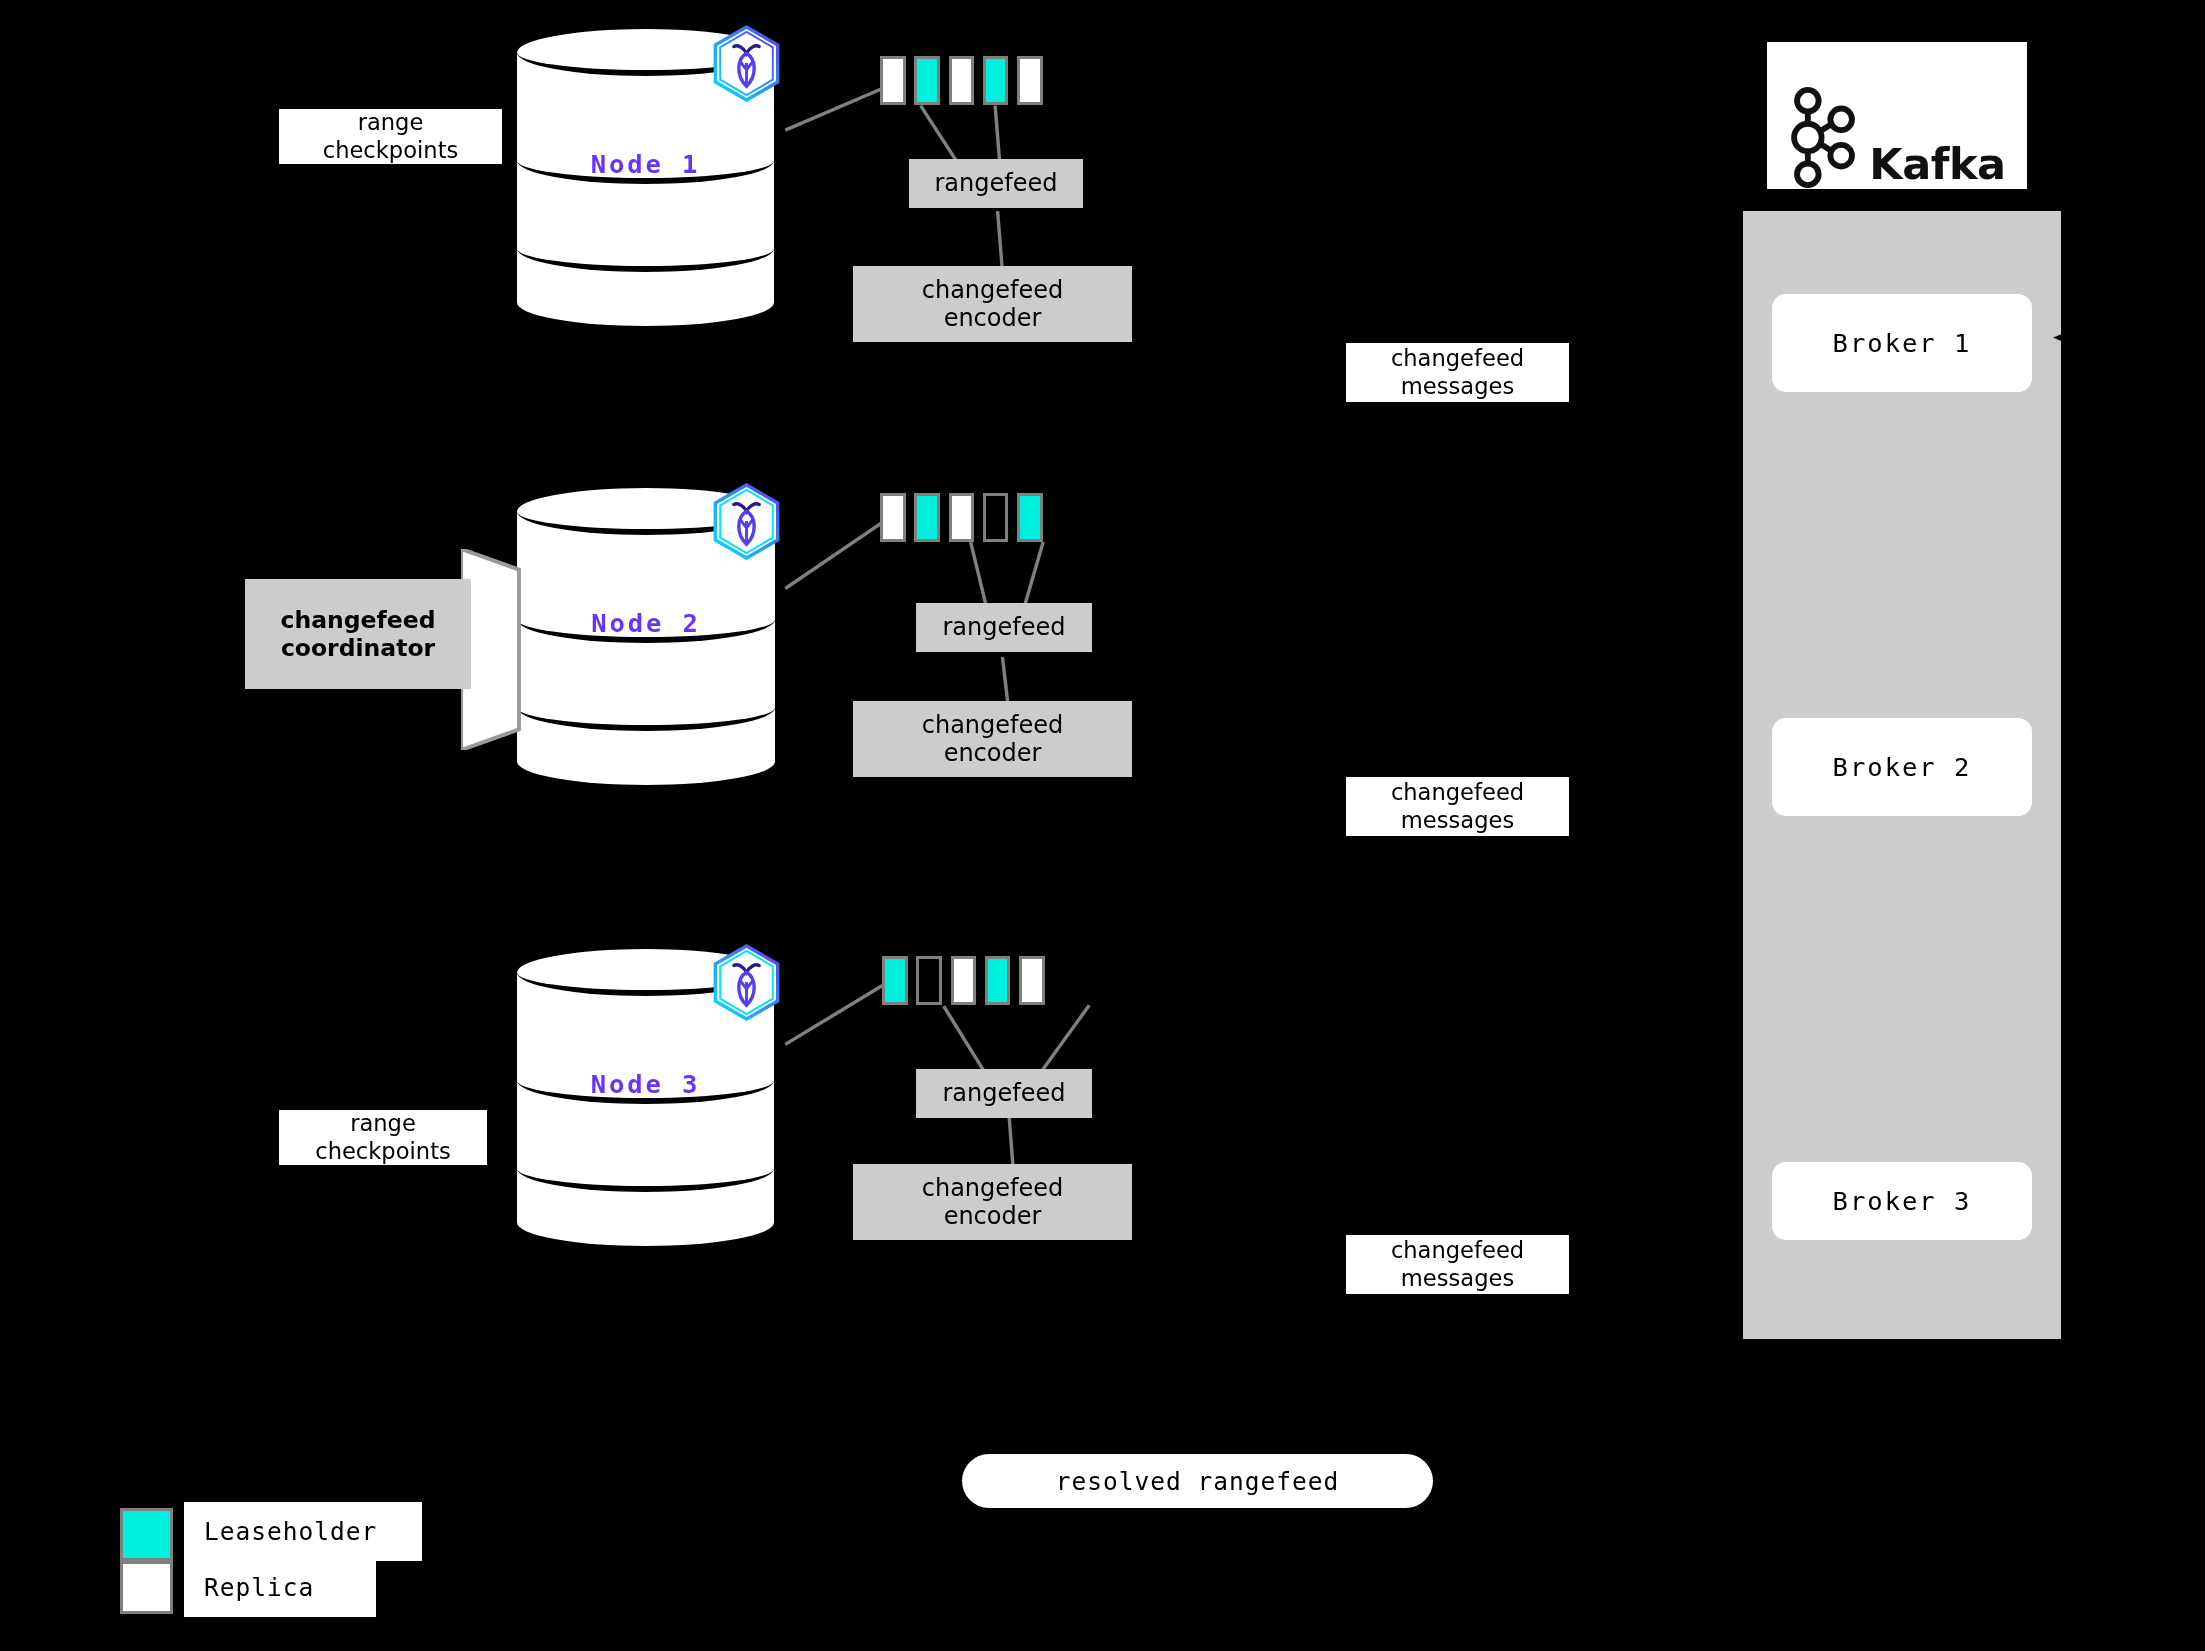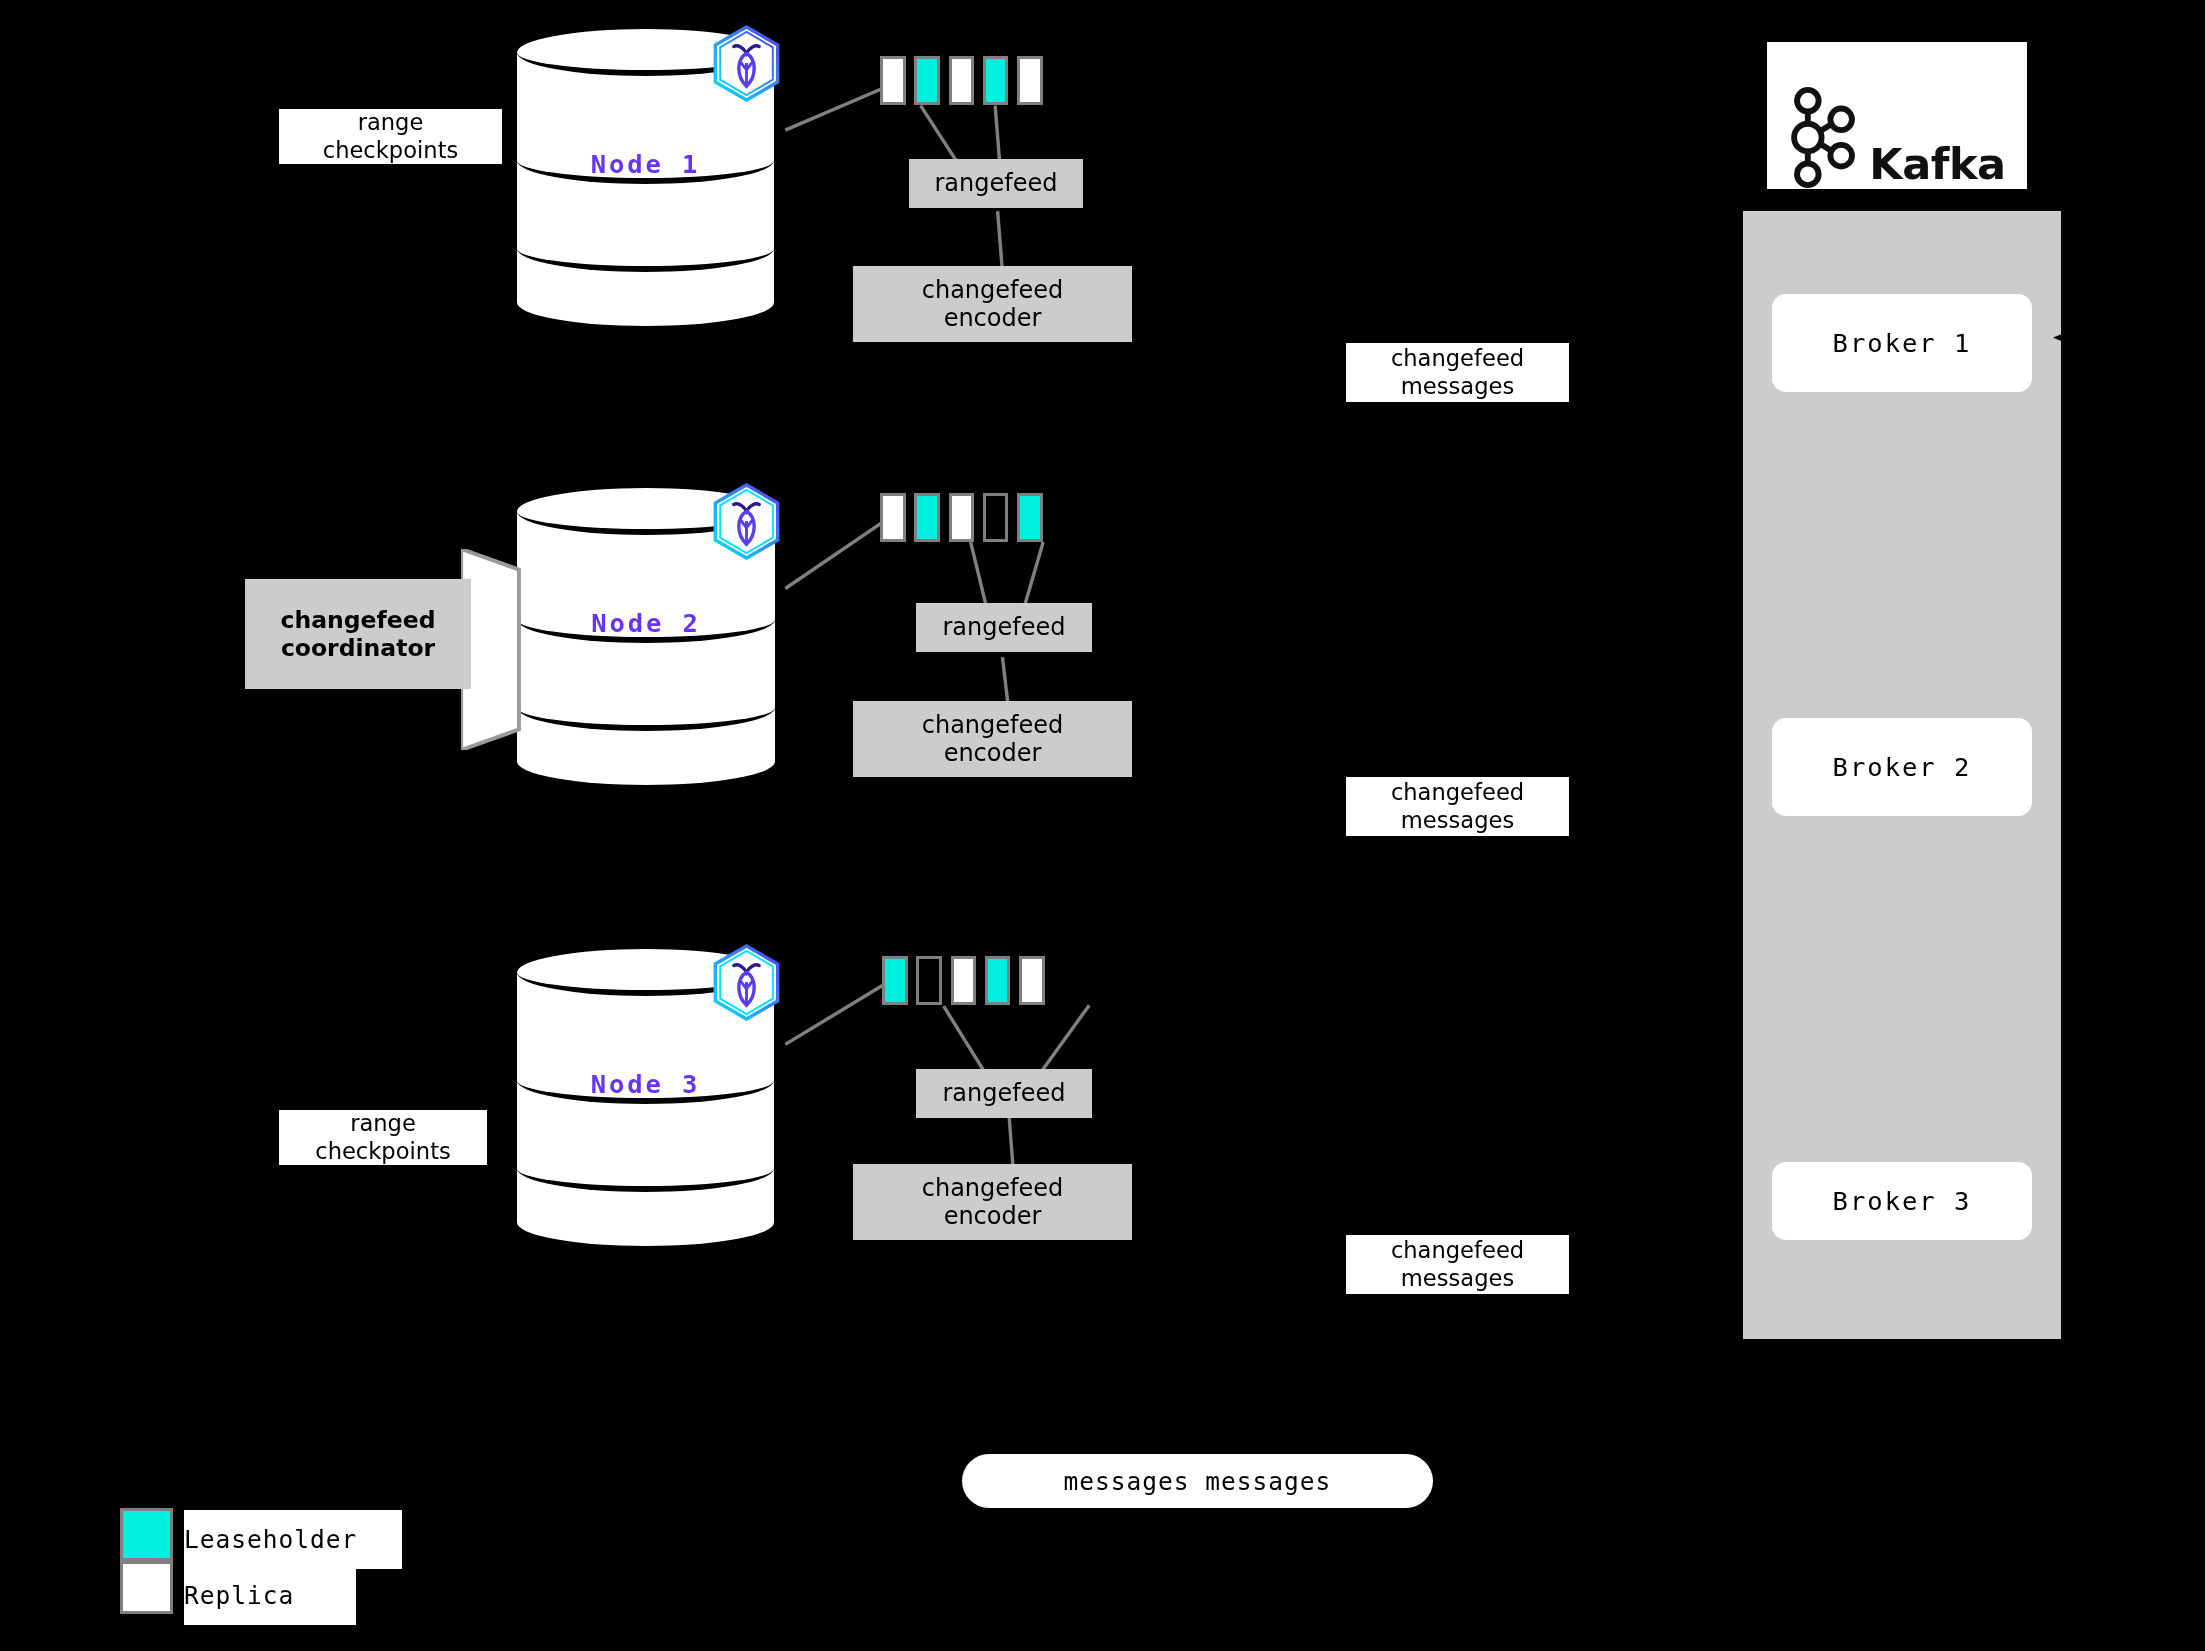--- a/index.html
+++ b/index.html
@@ -68,22 +68,22 @@
 
   
   .pill{position:absolute;background:#fff;border-radius:490px;
         display:flex;align-items:center;justify-content:center;
         font-size:24.5px;color:#000;letter-spacing:1px;}
 
   
   .lgswatch{position:absolute;width:53px;height:53px;
             border:3.4px solid #808080;box-sizing:border-box;}
   .lglabel{position:absolute;background:#fff;color:#000;
-           display:flex;align-items:center;padding-left:0;
-           font-size:24.5px;letter-spacing:1px;margin-top:8px;}
+           display:flex;align-items:center;padding-left:20px;
+           font-size:24.5px;letter-spacing:1px;}
 
   svg.lines{position:absolute;left:0;top:0;width:2205px;height:1652px;
             pointer-events:none;}
 </style>
 </head>
 <body>
 
 <div id="stage">
 
   <svg class="lines" viewBox="0 0 4498 3369">
@@ -259,21 +259,21 @@
   <div class="kcluster" style="left:1743px;top:211px;width:318px;height:1128px;"></div>
   <div class="abs" style="left:2052px;top:324px;width:29px;height:29px;">
     <svg viewBox="0 0 60 60" width="29" height="29">
       <polygon points="2,28 44,12 38,28 44,46" fill="#000"></polygon>
     </svg>
   </div>
   <div class="broker" style="left:1772px;top:294px;width:260px;height:98px;">Broker 1</div>
   <div class="broker" style="left:1772px;top:718px;width:260px;height:98px;">Broker 2</div>
   <div class="broker" style="left:1772px;top:1162px;width:260px;height:78px;">Broker 3</div>
 
-  <div class="pill" style="left:962px;top:1454px;width:471px;height:54px;">messages messages</div>
+  <div class="pill" style="left:962px;top:1454px;width:471px;height:54px;">resolved rangefeed</div>
 
   <div class="lgswatch" style="left:120px;top:1508px;background:#00F0E0;"></div>
   <div class="lglabel" style="left:184px;top:1502px;width:218px;height:59px;">Leaseholder</div>
   <div class="lgswatch" style="left:120px;top:1561px;background:#FFFFFF;"></div>
   <div class="lglabel" style="left:184px;top:1558px;width:172px;height:59px;">Replica</div>
 
 </div>
 
 
 </body></html>

